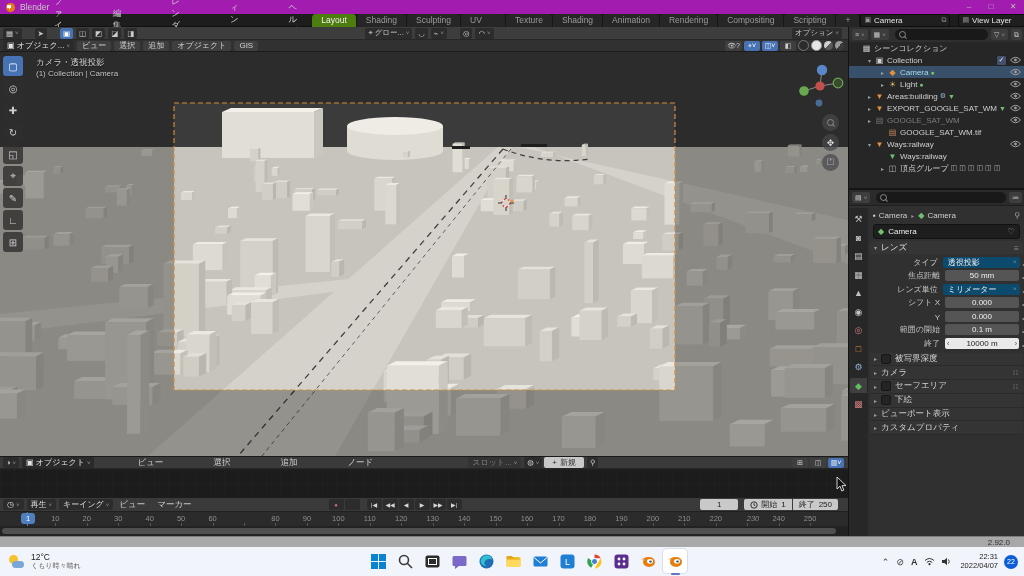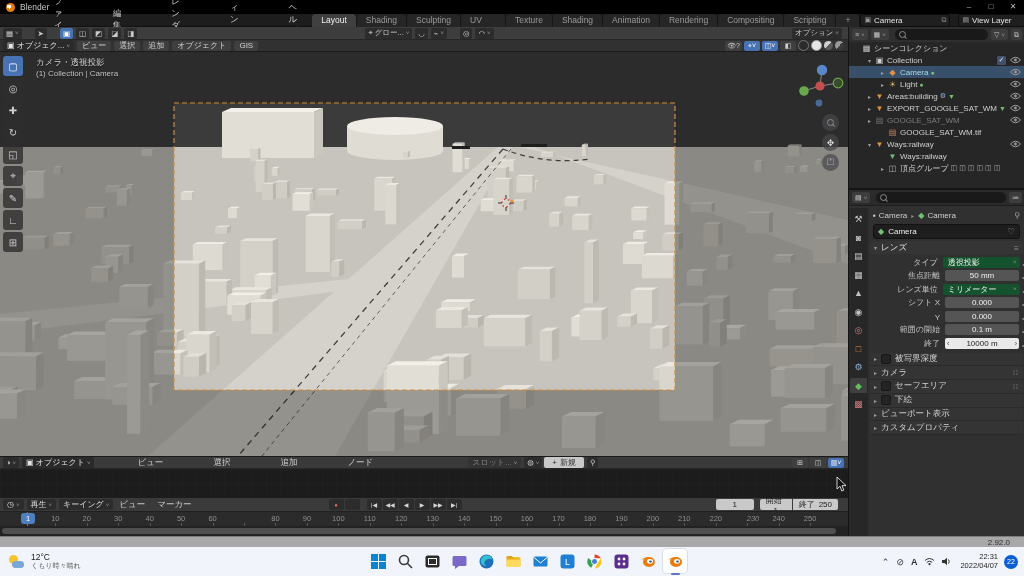--- a/index.html
+++ b/index.html
@@ -1,31 +1,31 @@
 <!DOCTYPE html>
 <html><head>
 <meta charset="utf-8">
 <style>
   html,body{margin:0;padding:0;background:#000;}
   .screen{position:relative;width:1024px;height:576px;overflow:hidden;
     font-family:"Liberation Sans",sans-serif;font-size:9px;color:#d8d8d8;background:#2b2b2b;}
   .abs{position:absolute;}
   .flex{display:flex;align-items:center;}
   
-  #titlebar{left:0;top:0;width:1024px;height:14px;background:#000000;display:flex;align-items:center;}
+  #titlebar{left:0;top:0;width:1024px;height:14px;background:#a21caf;display:flex;align-items:center;}
   .blogo{width:9px;height:9px;border-radius:50%;background:radial-gradient(circle at 35% 40%,#fff 0 2px,#e87d0d 2px);margin:0 5px 0 6px;}
   #titlebar .ttl{color:#c9c9c9;font-size:8.5px;}
   #win-controls{margin-left:auto;display:flex;}
   #win-controls span{width:22px;text-align:center;color:#bbb;font-size:8px;line-height:14px;}
   
   #topbar{left:0;top:14px;width:1024px;height:13px;background:#1d1d1d;display:flex;align-items:center;border-bottom:1px solid #101010;box-sizing:border-box;}
   .tmenu{padding:0 7px;color:#d2d2d2;font-size:8.5px;margin-left:36px;}
   #workspace-tabs{display:flex;height:13px;margin-left:8px;}
   .wtab{padding:0 9px;line-height:13px;font-size:8.5px;color:#9a9a9a;background:#262626;border-right:1px solid #171717;border-radius:4px 4px 0 0;}
-  .wtab.active{background:#404040;color:#f0f0f0;}
+  .wtab.active{background:#4d7c0f;color:#f0f0f0;}
   .pfield{background:#1f1f1f;border:1px solid #0d0d0d;border-radius:3px;height:11px;display:flex;align-items:center;padding:0 3px;color:#e3e3e3;font-size:8px;}
   .pfield .fic{margin-right:3px;color:#9a9a9a;font-size:7px;}
   .pfield .cic{margin-left:4px;color:#8a8a8a;font-size:7px;}
   
   #toolrow{left:0;top:27px;width:848px;height:13px;background:#3d3d3d;display:flex;align-items:center;border-bottom:1px solid #262626;box-sizing:border-box;}
   .tsbtn{height:11px;border-radius:2px;background:#2c2c2c;color:#c9c9c9;display:flex;align-items:center;padding:0 3px;margin-left:3px;font-size:7.5px;}
   .tsbtn.blue{background:#4772b3;color:#fff;}
   .tsgap{width:10px;}
   .ddarw{font-size:6px;color:#9a9a9a;margin-left:2px;}
   
@@ -68,21 +68,21 @@
   #prop-tabs{position:absolute;left:0;top:18px;width:19px;bottom:0;background:#272727;display:flex;flex-direction:column;align-items:center;}
   .ptab{width:17px;height:15px;margin-top:3.5px;display:flex;align-items:center;justify-content:center;font-size:9px;border-radius:2px 0 0 2px;}
   .ptab.active{background:#3f3f3f;}
   #prop-body{position:absolute;left:19px;top:18px;right:0;bottom:0;}
   #breadcrumb{height:14px;display:flex;align-items:center;padding:0 5px;color:#cfcfcf;font-size:8px;}
   #namefield{margin:2px 5px;height:13px;background:#1e1e1e;border:1px solid #121212;border-radius:3px;display:flex;align-items:center;padding:0 4px;color:#eee;font-size:8px;}
   .sect-head{height:13px;display:flex;align-items:center;padding:0 4px;color:#e0e0e0;font-size:8.5px;background:#353535;border-radius:3px 3px 0 0;margin:2px 2px 0 2px;}
   .lrow{height:13.5px;display:flex;align-items:flex-end;font-size:8px;}
   .lrow .lab{width:72px;text-align:right;color:#c6c6c6;padding-right:5px;}
   .val{width:74px;height:11px;border-radius:2px;display:flex;align-items:center;justify-content:center;color:#efefef;position:relative;}
-  .val.drop{background:#14532d;justify-content:flex-start;padding-left:5px;}
+  .val.drop{background:#0c4a6e;justify-content:flex-start;padding-left:5px;}
   .val.drop .ddarw{position:absolute;right:3px;}
   .val.num{background:#555555;}
   .val.hl{background:#e9e9e9;color:#1c1c1c;}
   .val.hl .stp{color:#444;font-size:7px;position:absolute;}
   .animdot{color:#8a8a8a;margin-left:3px;font-size:7px;}
   .csect{height:12.8px;display:flex;align-items:center;padding:0 4px;color:#d5d5d5;font-size:8.5px;background:#343434;border-bottom:1px solid #2a2a2a;margin:0 2px;}
   .csect .cbx{width:8px;height:8px;background:#242424;border:1px solid #161616;border-radius:2px;margin-right:4px;}
   .csect .mgrip{margin-left:auto;color:#8a8a8a;font-size:7px;letter-spacing:1px;}
   
   #shhead{left:0;top:456px;width:848px;height:13px;background:#3a3a3a;display:flex;align-items:center;border-top:1px solid #1a1a1a;border-bottom:1px solid #262626;box-sizing:border-box;}
@@ -1052,21 +1052,21 @@
         <div class="pbtn">◀◀</div>
         <div class="pbtn">◀</div>
         <div class="pbtn">▶</div>
         <div class="pbtn">▶▶</div>
         <div class="pbtn">▶|</div>
       </div>
     <div style="margin-left:auto;display:flex;align-items:center;margin-right:10px;">
       <div class="lfield" style="width:26px;margin-right:6px;">
           <span>1</span>
         </div>
-      <div class="lfield" style="border-radius:2px 0 0 2px;margin-right:1px;flex-direction:column;">
+      <div class="lfield" style="border-radius:2px 0 0 2px;margin-right:1px;">
         <svg width="8" height="8" viewBox="0 0 8 8" style="margin-right:3px;">
             <circle cx="4" cy="4" r="3.2" fill="none" stroke="#333"></circle>
             <path d="M4 2.2 V4 L5.4 5" stroke="#333" fill="none"></path>
           </svg>
         <span style="margin-right:4px;">開始</span>
           <span>1</span>
       </div>
       <div class="lfield" style="border-radius:0 2px 2px 0;">
         <span style="margin-right:4px;">終了</span>
           <span>250</span>

